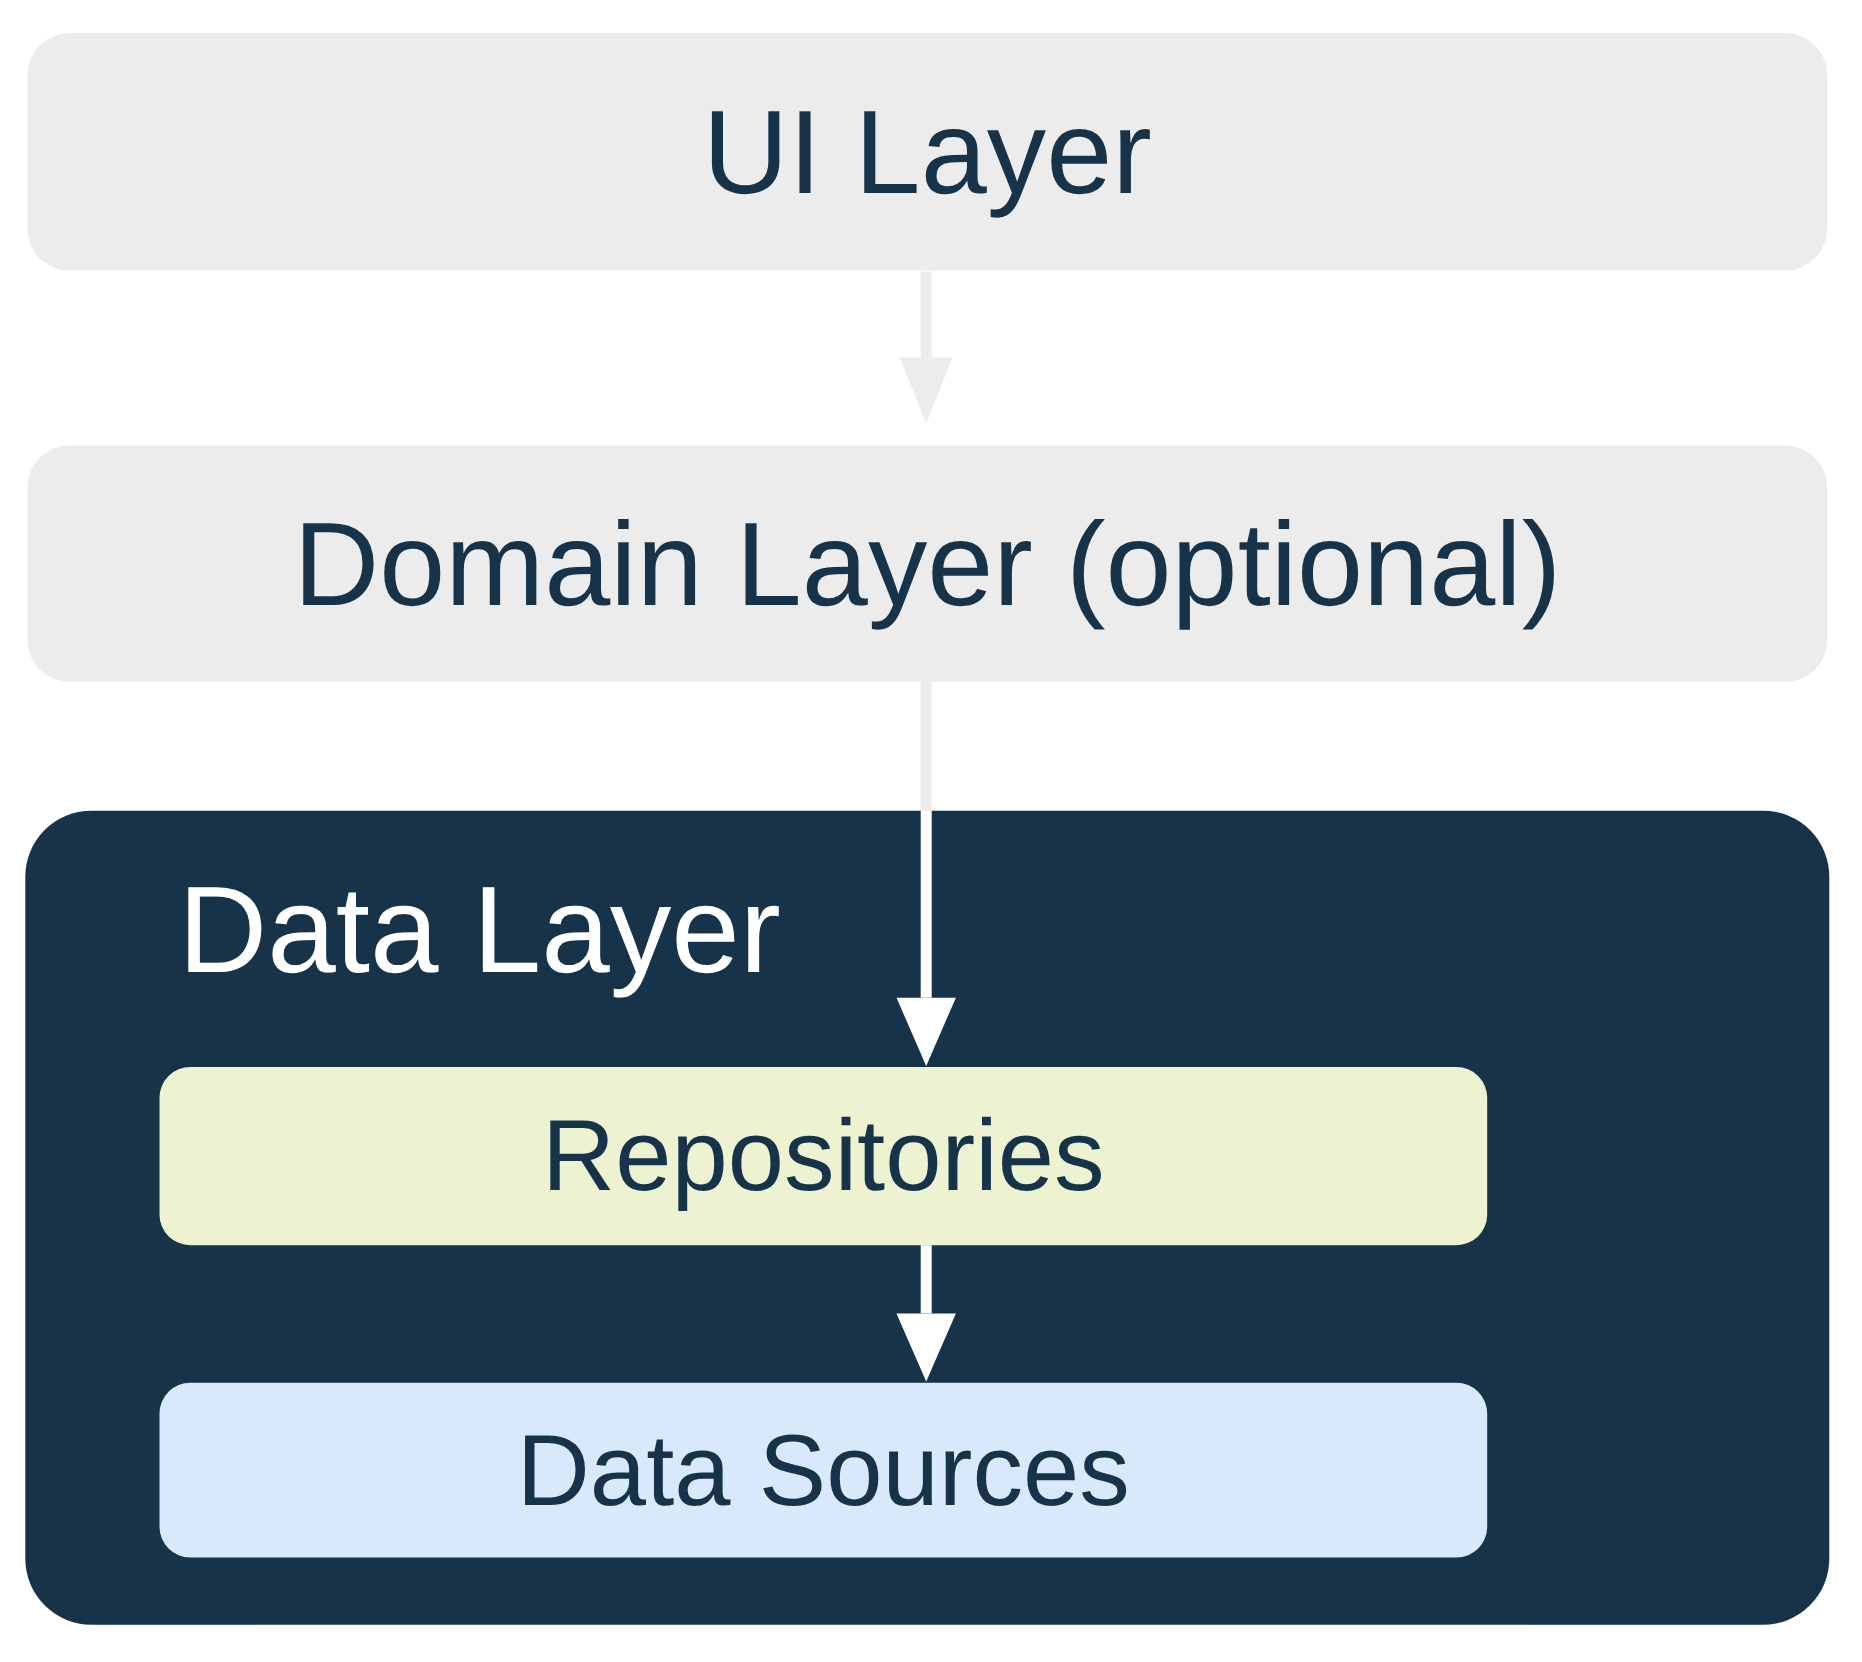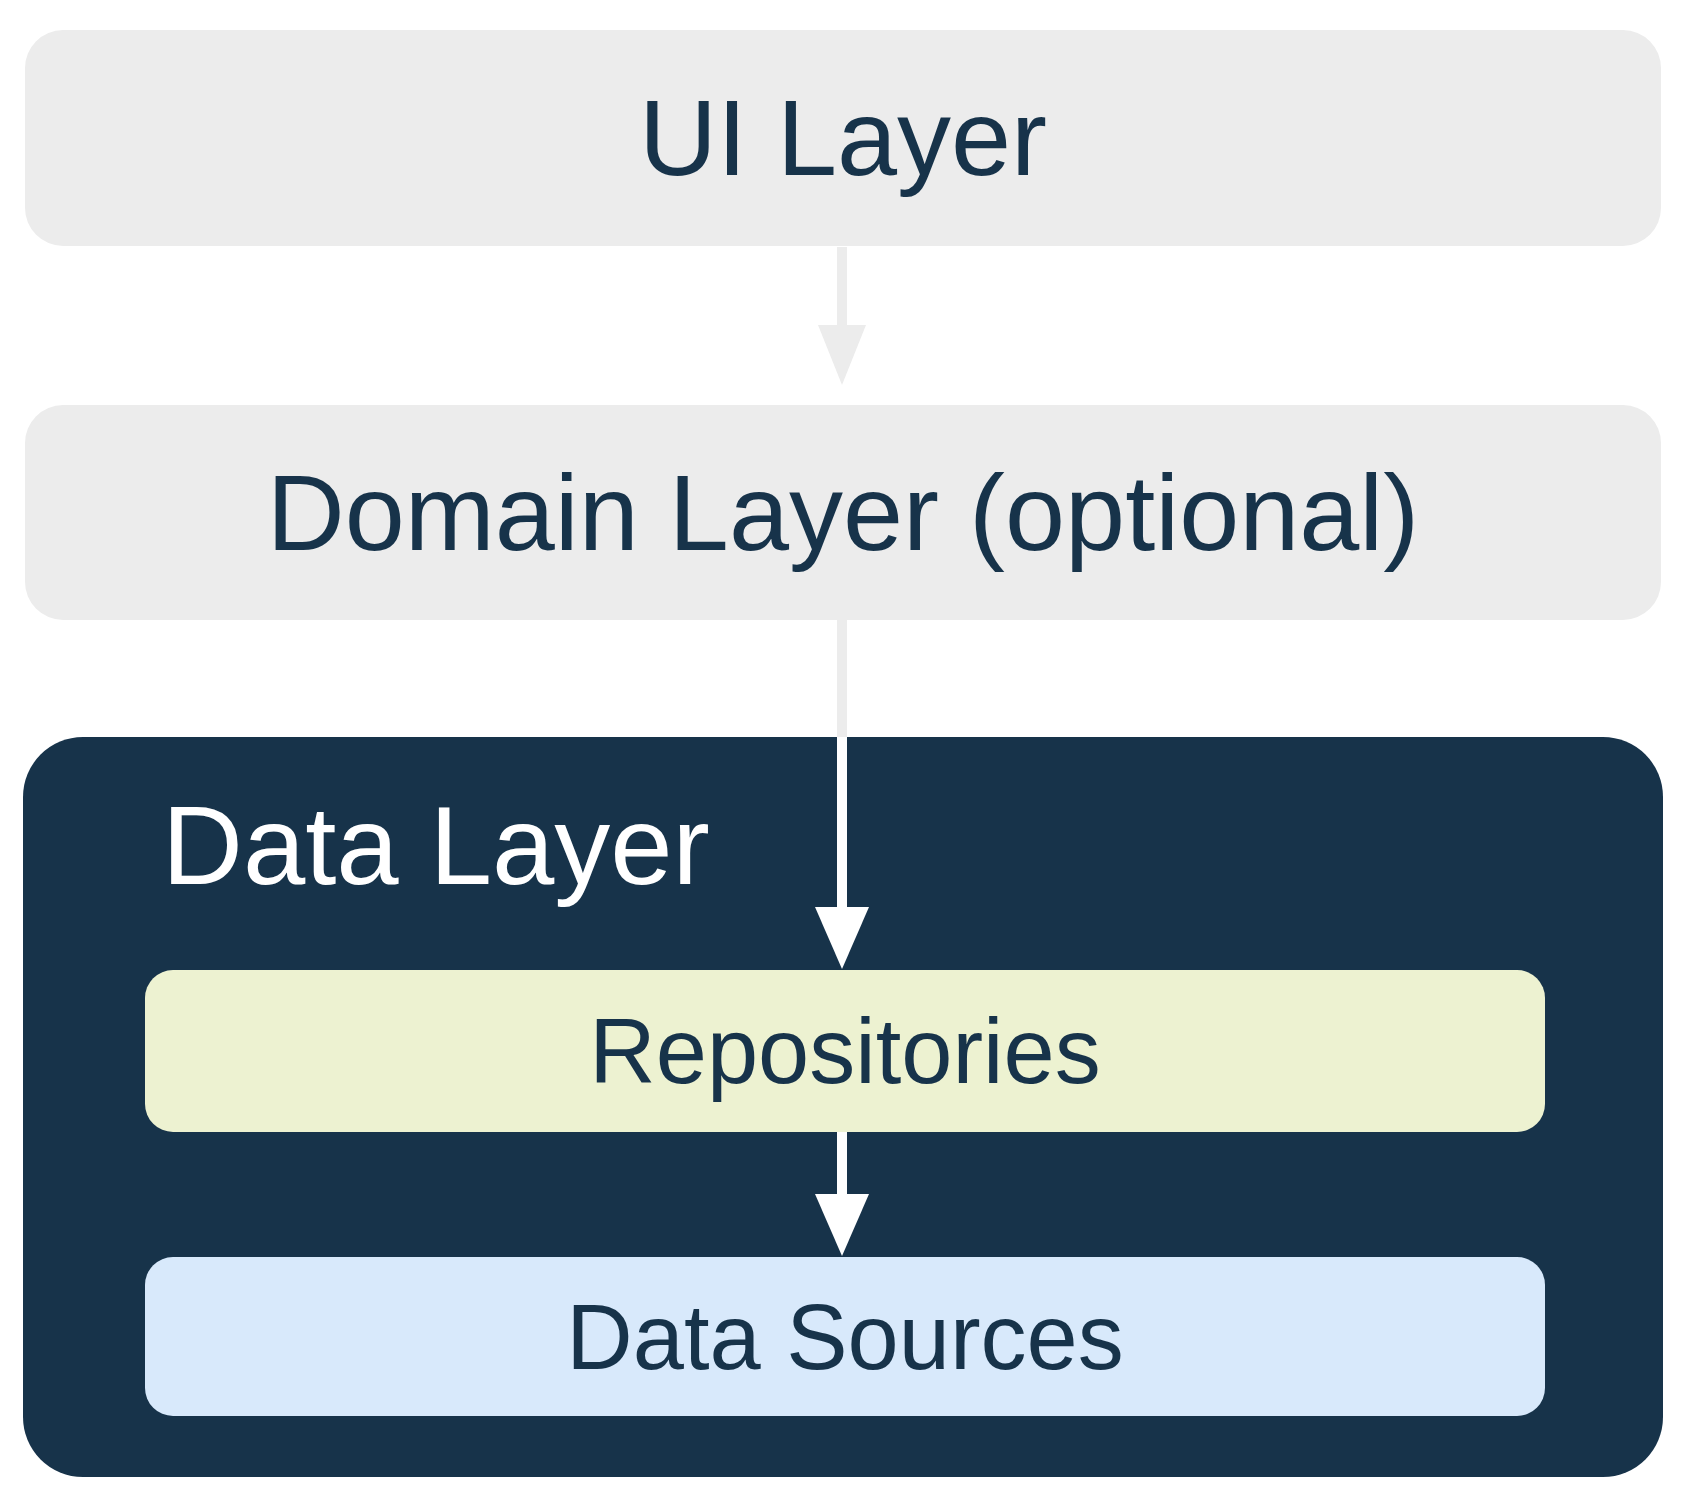--- a/index.html
+++ b/index.html
@@ -52,21 +52,21 @@
     line-height: 1;
     color: var(--text-on-dark, #ffffff);
     white-space: nowrap;
     text-align: center;
   }
 
   
   .sub-box {
     position: absolute;
     left: 145px;
-    width: 1400px;
+    width: 1207px;
     border-radius: 28px;
     display: flex;
     align-items: center;
     justify-content: center;
     font-size: 92px;
     line-height: 1;
     white-space: nowrap;
   }
   .box-repositories { top: 970px;  height: 162px; background: var(--repositories-green, #EDF2D1); }
   .box-data-sources { top: 1257px; height: 159px; background: var(--data-sources-blue, #D8E9FB); }

